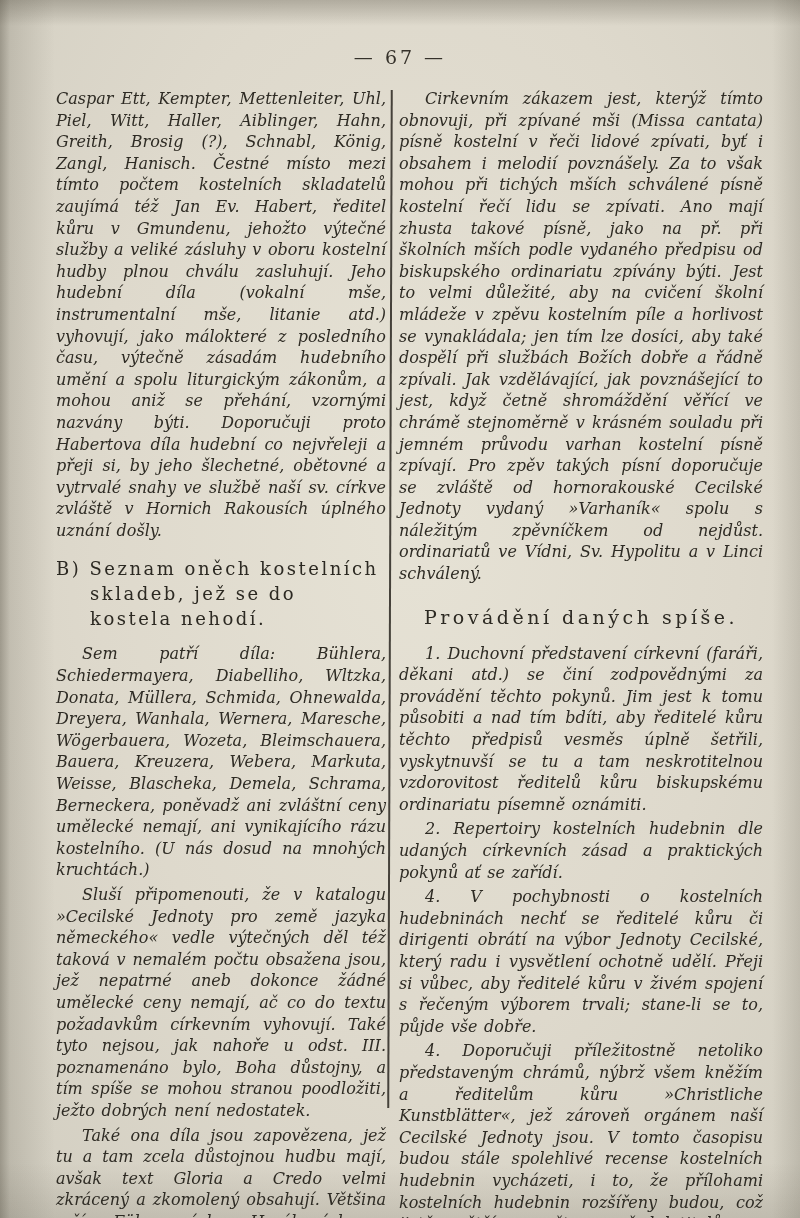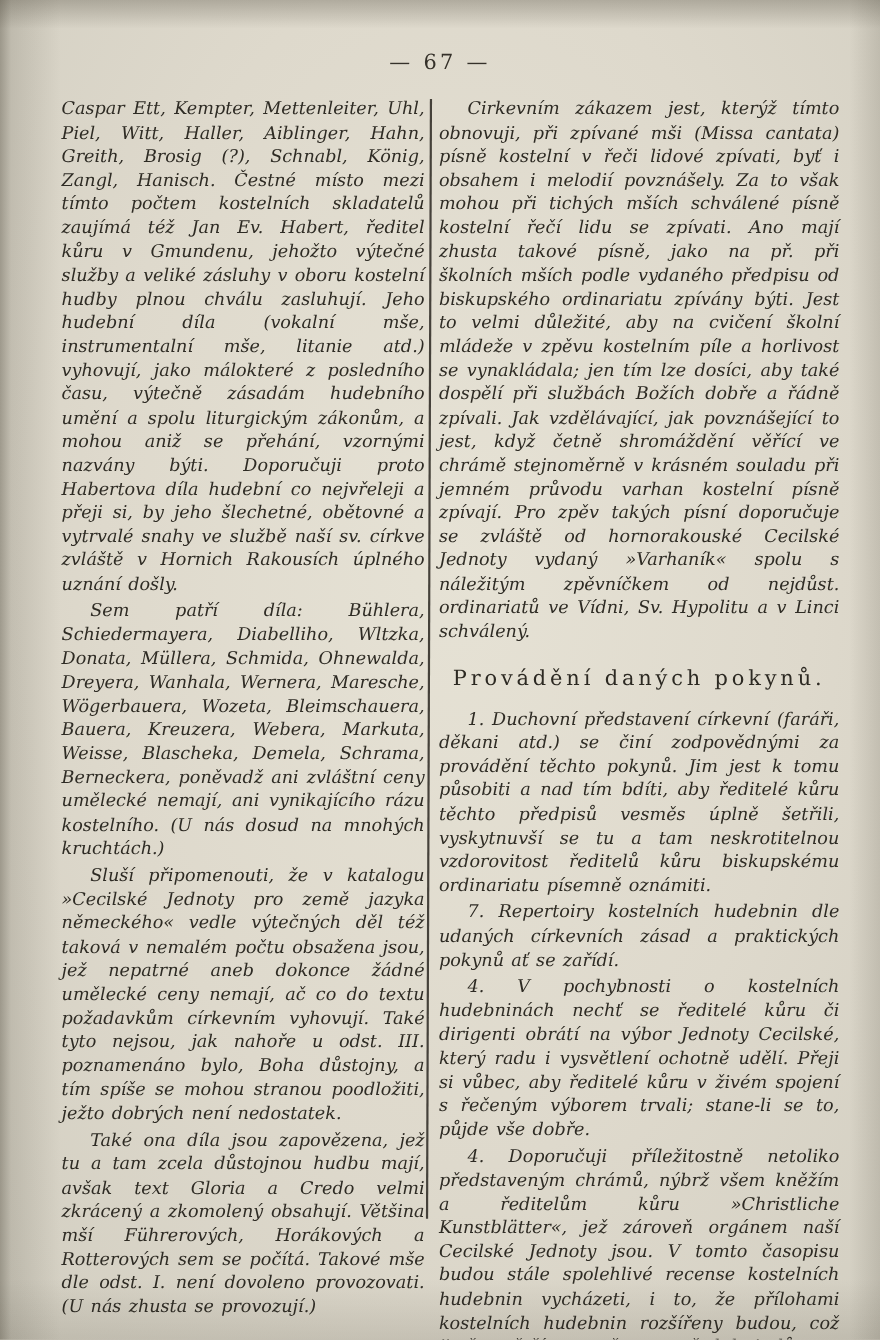--- a/index.html
+++ b/index.html
@@ -77,28 +77,29 @@
 <body>
 
 <div class="page">
 
   <div class="page-number">— 67 —</div>
 
   <div class="divider"></div>
 
   <div class="column col-left">
     <p class="para">Caspar Ett, Kempter, Mettenleiter, Uhl, Piel, Witt, Haller, Aiblinger, Hahn, Greith, Brosig (?), Schnabl, König, Zangl, Hanisch. Čestné místo mezi tímto počtem kostelních skladatelů zaujímá též Jan Ev. Habert, ředitel kůru v Gmundenu, jehožto výtečné služby a veliké zásluhy v oboru kostelní hudby plnou chválu zasluhují. Jeho hudební díla (vokalní mše, instrumentalní mše, litanie atd.) vyhovují, jako málokteré z posledního času, výtečně zásadám hudebního umění a spolu liturgickým zákonům, a mohou aniž se přehání, vzornými nazvány býti. Doporučuji proto Habertova díla hudební co nejvřeleji a přeji si, by jeho šlechetné, obětovné a vytrvalé snahy ve službě naší sv. církve zvláště v Hornich Rakousích úplného uznání došly.</p>
+    <div class="heading-b">B) Seznam oněch kostelních skladeb, jež se do kostela nehodí.</div>
     <p class="para indent">Sem patří díla: Bühlera, Schiedermayera, Diabelliho, Wltzka, Donata, Müllera, Schmida, Ohnewalda, Dreyera, Wanhala, Wernera, Maresche, Wögerbauera, Wozeta, Bleimschauera, Bauera, Kreuzera, Webera, Markuta, Weisse, Blascheka, Demela, Schrama, Berneckera, poněvadž ani zvláštní ceny umělecké nemají, ani vynikajícího rázu kostelního. (U nás dosud na mnohých kruchtách.)</p>
     <p class="para indent">Sluší připomenouti, že v katalogu »Cecilské Jednoty pro země jazyka německého« vedle výtečných děl též taková v nemalém počtu obsažena jsou, jež nepatrné aneb dokonce žádné umělecké ceny nemají, ač co do textu požadavkům církevním vyhovují. Také tyto nejsou, jak nahoře u odst. III. poznamenáno bylo, Boha důstojny, a tím spíše se mohou stranou poodložiti, ježto dobrých není nedostatek.</p>
     <p class="para indent">Také ona díla jsou zapovězena, jež tu a tam zcela důstojnou hudbu mají, avšak text Gloria a Credo velmi zkrácený a zkomolený obsahují. Většina mší Führerových, Horákových a Rotterových sem se počítá. Takové mše dle odst. I. není dovoleno provozovati. (U nás zhusta se provozují.)</p>
 
   </div>
 
   <div class="column col-right">
     <p class="para indent">Cirkevním zákazem jest, kterýž tímto obnovuji, při zpívané mši (Missa cantata) písně kostelní v řeči lidové zpívati, byť i obsahem i melodií povznášely. Za to však mohou při tichých mších schválené písně kostelní řečí lidu se zpívati. Ano mají zhusta takové písně, jako na př. při školních mších podle vydaného předpisu od biskupského ordinariatu zpívány býti. Jest to velmi důležité, aby na cvičení školní mládeže v zpěvu kostelním píle a horlivost se vynakládala; jen tím lze dosíci, aby také dospělí při službách Božích dobře a řádně zpívali. Jak vzdělávající, jak povznášející to jest, když četně shromáždění věřící ve chrámě stejnoměrně v krásném souladu při jemném průvodu varhan kostelní písně zpívají. Pro zpěv takých písní doporučuje se zvláště od hornorakouské Cecilské Jednoty vydaný »Varhaník« spolu s náležitým zpěvníčkem od nejdůst. ordinariatů ve Vídni, Sv. Hypolitu a v Linci schválený.</p>
-    <div class="heading-center">Provádění daných pokynů.</div>
+    <div class="heading-center">Provádění daných spíše.</div>
     <p class="para indent">1. Duchovní představení církevní (faráři, děkani atd.) se činí zodpovědnými za provádění těchto pokynů. Jim jest k tomu působiti a nad tím bdíti, aby ředitelé kůru těchto předpisů vesměs úplně šetřili, vyskytnuvší se tu a tam neskrotitelnou vzdorovitost ředitelů kůru biskupskému ordinariatu písemně oznámiti.</p>
-    <p class="para indent">7. Repertoiry kostelních hudebnin dle udaných církevních zásad a praktických pokynů ať se zařídí.</p>
+    <p class="para indent">2. Repertoiry kostelních hudebnin dle udaných církevních zásad a praktických pokynů ať se zařídí.</p>
     <p class="para indent">4. V pochybnosti o kostelních hudebninách nechť se ředitelé kůru či dirigenti obrátí na výbor Jednoty Cecilské, který radu i vysvětlení ochotně udělí. Přeji si vůbec, aby ředitelé kůru v živém spojení s řečeným výborem trvali; stane-li se to, půjde vše dobře.</p>
     <p class="para indent">4. Doporučuji příležitostně netoliko představeným chrámů, nýbrž všem kněžím a ředitelům kůru »Christliche Kunstblätter«, jež zároveň orgánem naší Cecilské Jednoty jsou. V tomto časopisu budou stále spolehlivé recense kostelních hudebnin vycházeti, i to, že přílohami kostelních hudebnin rozšířeny budou, což jistě větším počtem předplatitelů se umožní. Spolu se všichni představení chrámu, respective kůru žádají, aby zprávy o důležitých kostelních produkcích hudebních redakci časopisu zasýlali, a všem se na srdce klade, kteří kostelní hudbě rozumí a dopisovati dovedou, aby tento časopis dopisy i články podporovali.</p>
   </div>
 
 </div>
 
 </body></html>

